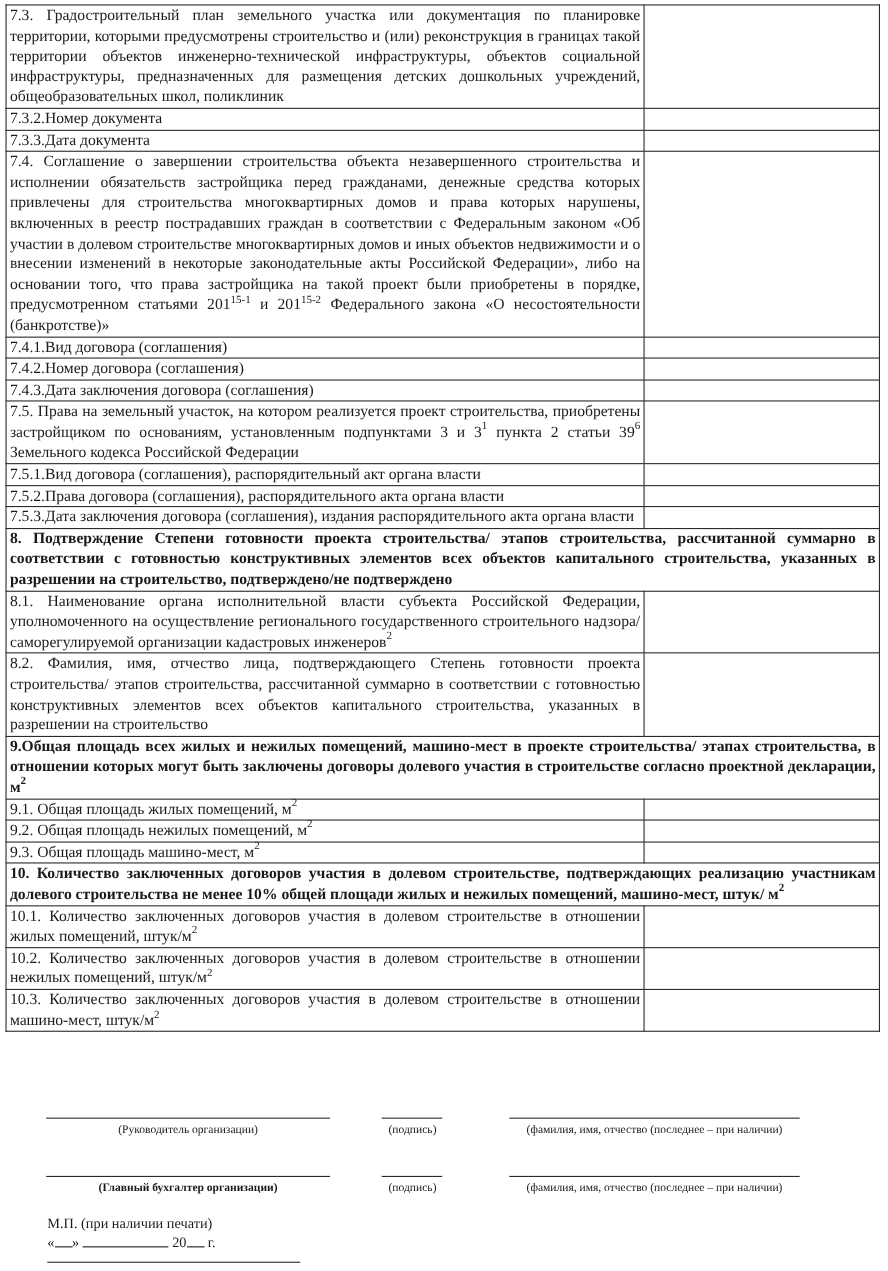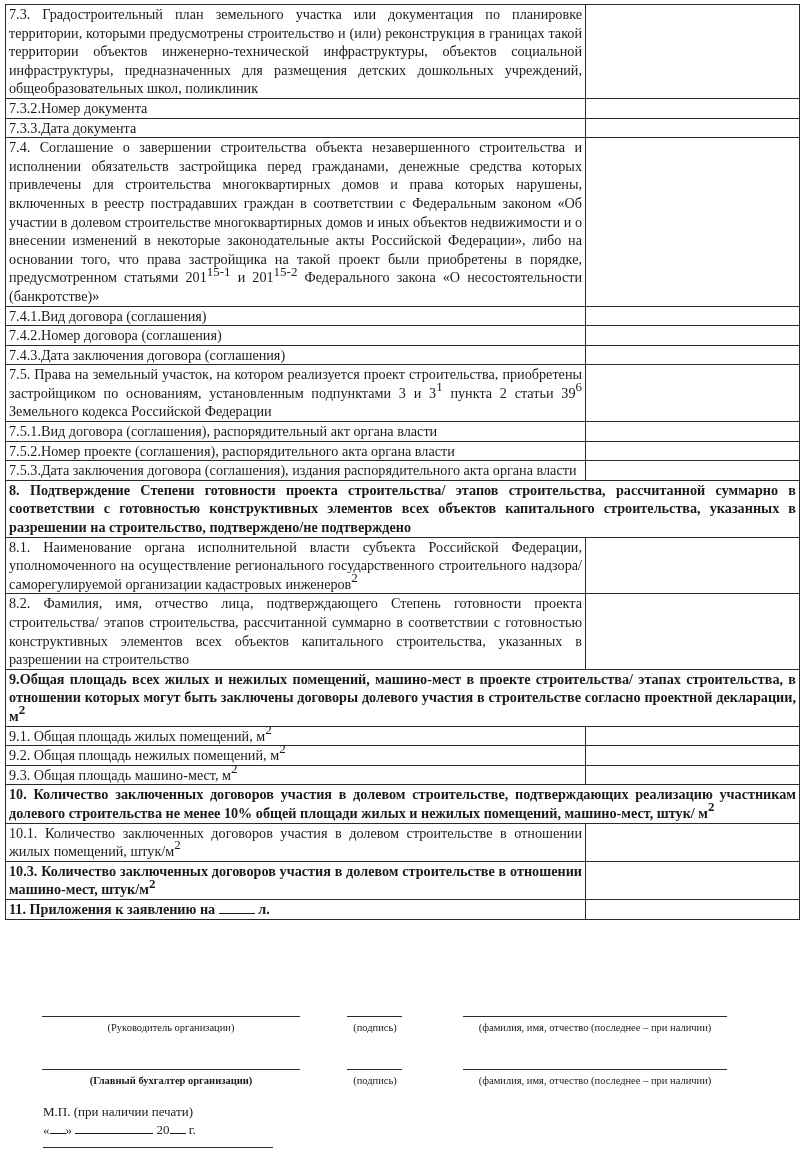--- a/index.html
+++ b/index.html
@@ -16,21 +16,21 @@
   .form-table td {
     border: 1.4px solid #2a2a2a;
     padding: 0 3px 0 3px;
     vertical-align: top;
     text-align: justify;
   }
   .form-table col.c1 { width: 580px; }
   .form-table col.c2 { width: 214px; }
   .form-table td.value { padding: 0; }
   .form-table td.section { font-weight: bold; }
-  sup { font-size: 13px; line-height: 0; position: relative; top: -1px; }
+  sup { font-size: 10px; line-height: 0; position: relative; top: -1px; }
   .blank-inline { display: inline-block; border-bottom: 1.2px solid #1a1a1a; width: 36px; height: 13px; vertical-align: baseline; }
 
   .sig-block { position: absolute; left: 0; width: 719px; height: 30px; }
   .sig-line { position: absolute; top: 0; border-top: 1.4px solid #2a2a2a; height: 0; }
   .sig-caption {
     position: absolute; top: 6px; font-size: 10.5px; text-align: center;
     font-family: "Liberation Serif", "DejaVu Serif", serif; color: #1a1a1a;
     white-space: nowrap;
   }
   .stamp {
@@ -79,21 +79,21 @@
       </tr>
       <tr>
         <td class="label" style="text-align-last: left;"><span>7.5. Права на земельный участок, на котором реализуется проект строительства, приобретены застройщиком по основаниям, установленным подпунктами 3 и 3</span><sup>1</sup><span> пункта 2 статьи 39</span><sup>6</sup><span> Земельного кодекса Российской Федерации</span></td>
         <td class="value"></td>
       </tr>
       <tr>
         <td class="label" style="text-align-last: left;"><span>7.5.1.Вид договора (соглашения), распорядительный акт органа власти</span></td>
         <td class="value"></td>
       </tr>
       <tr>
-        <td class="label" style="text-align-last: left;"><span>7.5.2.Номер проекте (соглашения), распорядительного акта органа власти</span></td>
+        <td class="label" style="text-align-last: left;"><span>7.5.2.Права договора (соглашения), распорядительного акта органа власти</span></td>
         <td class="value"></td>
       </tr>
       <tr>
         <td class="label" style="text-align-last: left;"><span>7.5.3.Дата заключения договора (соглашения), издания распорядительного акта органа власти</span></td>
         <td class="value"></td>
       </tr>
       <tr>
         <td class="label section" colspan="2" style="text-align-last: left;"><span>8. Подтверждение Степени готовности проекта строительства/ этапов строительства, рассчитанной суммарно в соответствии с готовностью конструктивных элементов всех объектов капитального строительства, указанных в разрешении на строительство, подтверждено/не подтверждено</span></td>
       </tr>
       <tr>
@@ -120,25 +120,25 @@
         <td class="value"></td>
       </tr>
       <tr>
         <td class="label section" colspan="2" style="text-align-last: left;"><span>10. Количество заключенных договоров участия в долевом строительстве, подтверждающих реализацию участникам долевого строительства не менее 10% общей площади жилых и нежилых помещений, машино-мест, штук/ м</span><sup>2</sup><span></span></td>
       </tr>
       <tr>
         <td class="label" style="text-align-last: left;"><span>10.1. Количество заключенных договоров участия в долевом строительстве в отношении жилых помещений, штук/м</span><sup>2</sup><span></span></td>
         <td class="value"></td>
       </tr>
       <tr>
-        <td class="label" style="text-align-last: left; font-weight: bold;"><span>10.3. Количество заключенных договоров участия в долевом строительстве в отношении машино-мест, штук/м</span><sup>2</sup><span></span></td>
+        <td class="label" style="text-align-last: left;"><span>10.2. Количество заключенных договоров участия в долевом строительстве в отношении нежилых помещений, штук/м</span><sup>2</sup><span></span></td>
         <td class="value"></td>
       </tr>
       <tr>
-        <td class="label section" style="text-align-last: left;"><span>11. Приложения к заявлению на</span> <span class="blank-inline"></span> <span>л.</span></td>
+        <td class="label" style="text-align-last: left;"><span>10.3. Количество заключенных договоров участия в долевом строительстве в отношении машино-мест, штук/м</span><sup>2</sup><span></span></td>
         <td class="value"></td>
       </tr>
     </tbody>
 </table>
 
 <div class="sig-block" style="top:1016px;">
   <div class="sig-line" style="left:42px;width:258px;"></div>
   <div class="sig-caption" style="left:42px;width:258px;">(Руководитель организации)</div>
   <div class="sig-line" style="left:347px;width:55px;"></div>
   <div class="sig-caption" style="left:335px;width:80px;">(подпись)</div>

